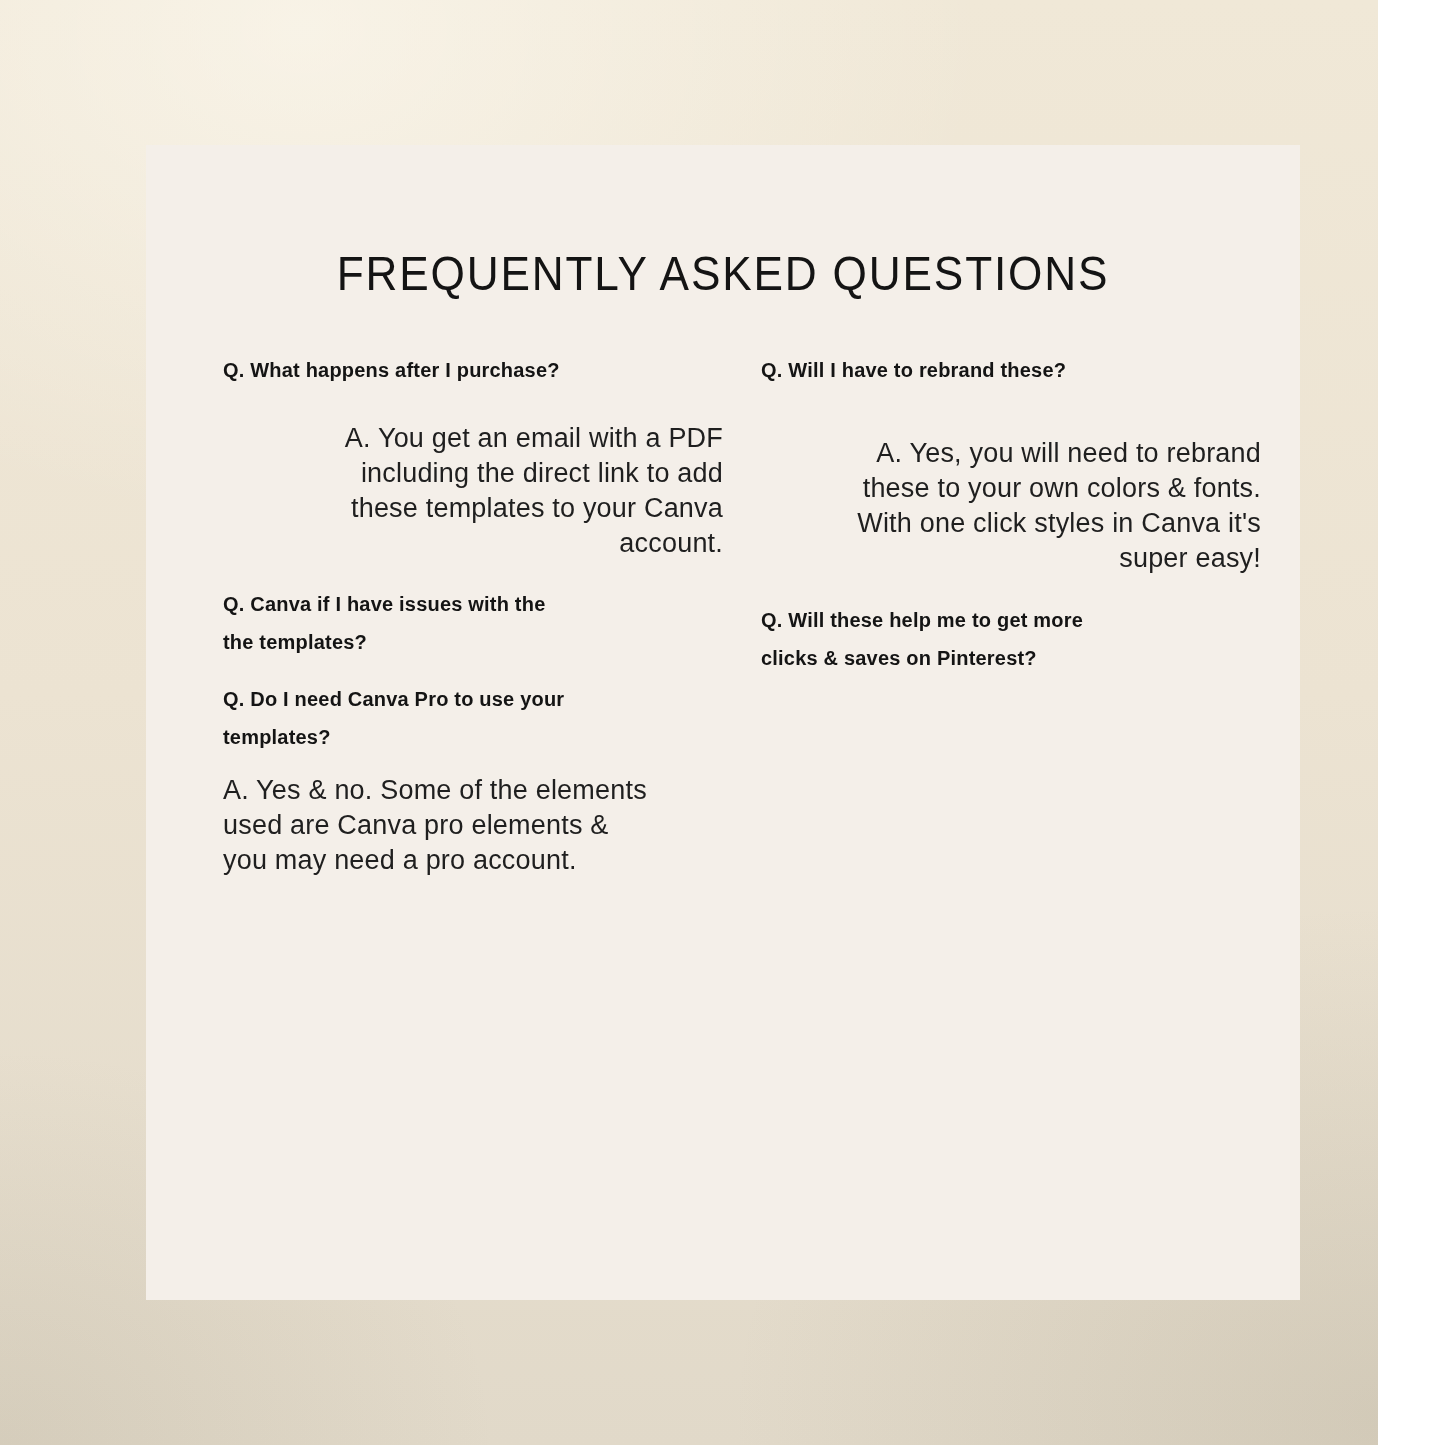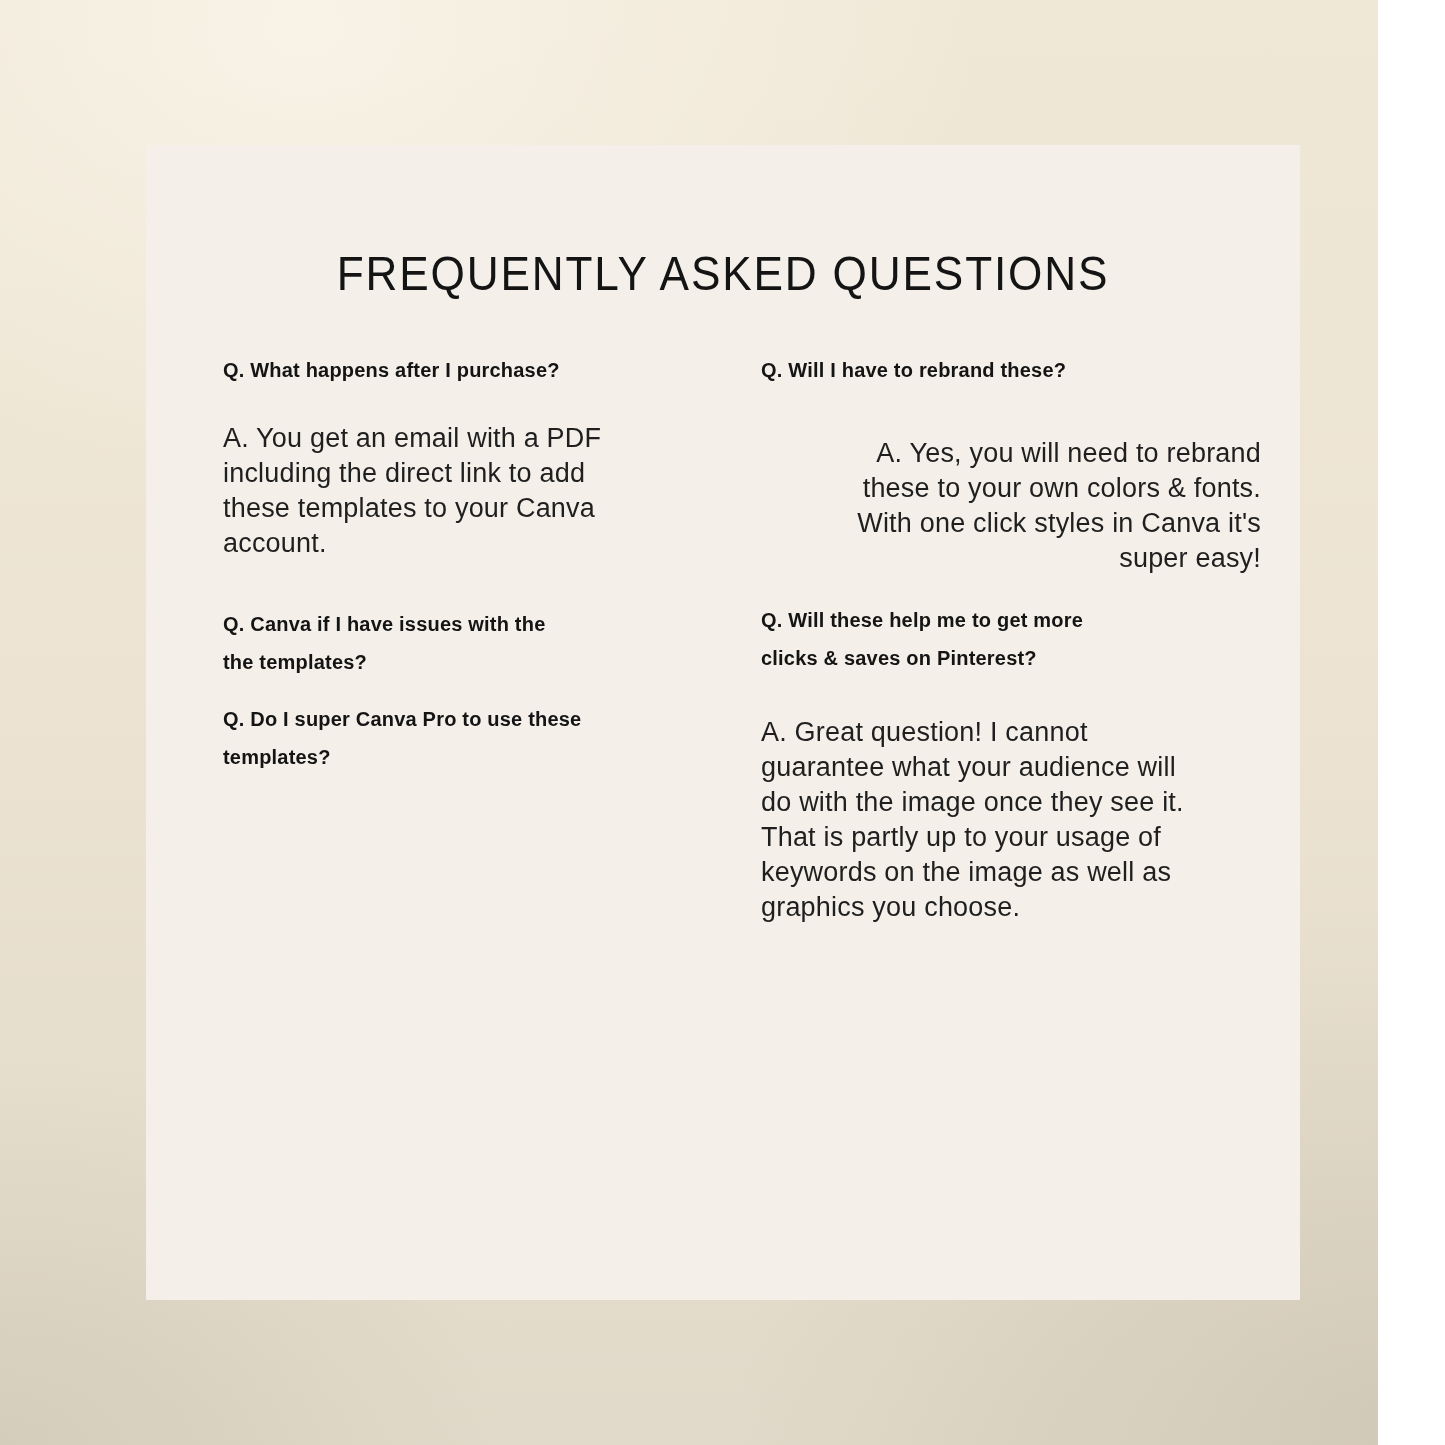--- a/index.html
+++ b/index.html
@@ -67,21 +67,21 @@
   .a {
     font-weight: 400;
     font-size: 27px;
     line-height: 35px;
     letter-spacing: 0.2px;
     color: var(--body);
     white-space: pre-line;
   }
   
   .col-left .q1 { margin-bottom: 32px; }
-  .col-left .a1 { margin-bottom: 44px; }
+  .col-left .a1 { margin-bottom: 24px; text-align: right; }
   .col-left .q2 { margin-bottom: 19px; }
   .col-left .a2 { margin-bottom: 12px; }
   .col-left .q3 { margin-bottom: 17px; }
   .col-right .q1 { margin-bottom: 47px; }
   .col-right .a1 { margin-bottom: 25px; text-align: right; }
   .col-right .q2 { margin-bottom: 38px; }
 </style>
 </head>
 <body>
 
@@ -95,36 +95,33 @@
       <div class="col col-left">
         <div class="q q1">Q. What happens after I purchase?</div>
         <div class="a a1">A. You get an email with a PDF
 including the direct link to add
 these templates to your Canva
 account.</div>
 
         <div class="q q2">Q. Canva if I have issues with the
 the templates?</div>
 
-        <div class="q q3">Q. Do I super Canva Pro to use these
+        <div class="q q3">Q. Do I need Canva Pro to use your
 templates?</div>
+        <div class="a a3">A. Yes &amp; no. Some of the elements
+used are Canva pro elements &amp;
+you may need a pro account.</div>
       </div>
 
       <div class="col col-right">
         <div class="q q1">Q. Will I have to rebrand these?</div>
         <div class="a a1">A. Yes, you will need to rebrand
 these to your own colors &amp; fonts.
 With one click styles in Canva it's
 super easy!</div>
 
         <div class="q q2">Q. Will these help me to get more
 clicks &amp; saves on Pinterest?</div>
-        <div class="a a2">A. Great question! I cannot
-guarantee what your audience will
-do with the image once they see it.
-That is partly up to your usage of
-keywords on the image as well as
-graphics you choose.</div>
       </div>
 
     </div>
   </div>
 </div>
 
 </body></html>

